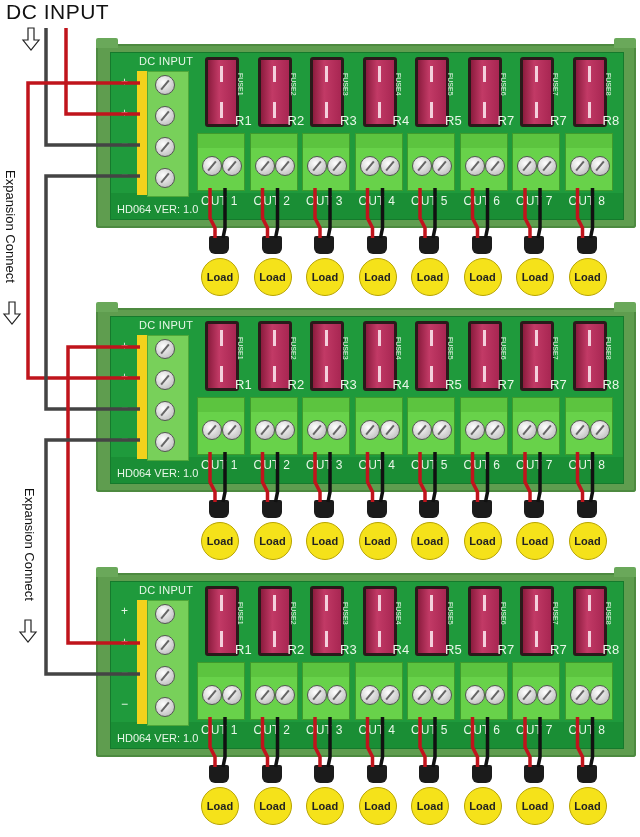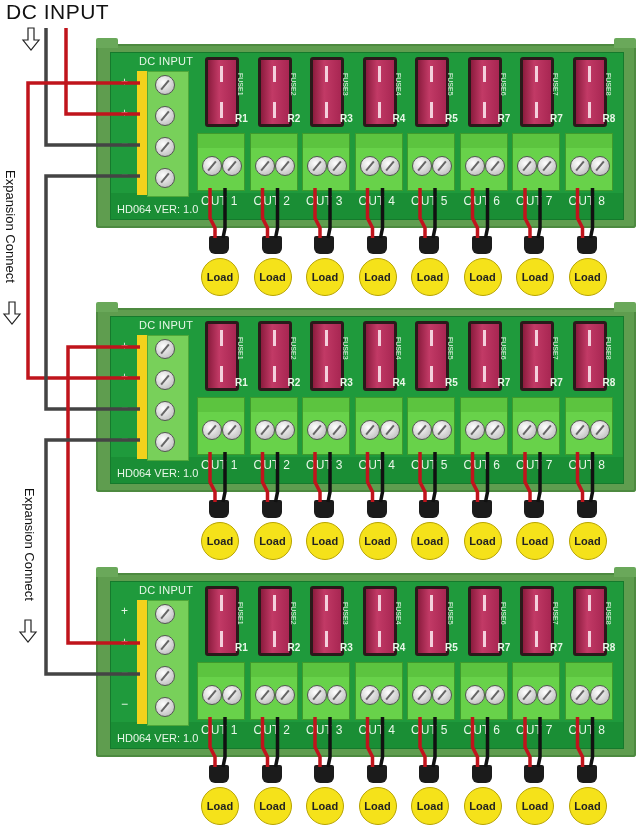--- a/index.html
+++ b/index.html
@@ -17,21 +17,21 @@
   .ver-label{position:absolute;left:6px;bottom:4px;color:#e8f7e8;font-size:11px;}
   .yellow{position:absolute;left:26px;top:18px;width:10px;height:124px;background:#f2d21c;}
   .in-term{position:absolute;left:36px;top:18px;width:40px;height:124px;background:#78d05a;border:1px solid #4fa83a;}
   .screw{position:absolute;width:18px;height:18px;border-radius:50%;background:radial-gradient(circle at 40% 35%,#fff,#c8c8c8 70%,#888);border:1px solid #555;}
   .screw::after{content:"";position:absolute;left:3px;top:8px;width:12px;height:2px;background:#666;transform:rotate(-50deg);}
   .pol{position:absolute;left:10px;color:#e8f7e8;font-size:12px;}
   .fuse{position:absolute;top:4px;width:28px;height:64px;background:linear-gradient(90deg,#8b1c3e,#c23a66 40%,#a82652);border:3px solid #2a1a1a;border-radius:3px;}
   .fuse::before{content:"";position:absolute;left:12px;top:6px;width:3px;height:16px;background:#f4d0dc;}
   .fuse::after{content:"";position:absolute;left:12px;bottom:6px;width:3px;height:16px;background:#f4d0dc;}
   .fuse-label{position:absolute;top:20px;color:#e8f7e8;font-size:7px;writing-mode:vertical-rl;}
-  .r-label{position:absolute;top:60px;color:#e8f7e8;font-size:10px;font-weight:bold;}
+  .r-label{position:absolute;top:60px;color:#e8f7e8;font-size:13px;}
   .out-term{position:absolute;top:80px;width:46px;height:56px;background:#68d24a;border:1px solid #3f9a2c;}
   .out-term .top{position:absolute;left:0;top:0;width:100%;height:14px;background:#5cc43f;}
   .out-label{position:absolute;top:141px;color:#e8f7e8;font-size:12px;letter-spacing:0.3px;}
   .load{position:absolute;width:36px;height:36px;border-radius:50%;background:#f5e21a;border:1px solid #b8a400;display:flex;align-items:center;justify-content:center;font-size:11px;font-weight:bold;color:#222;}
   .plug{position:absolute;width:20px;height:18px;background:#1b1b1b;border-radius:2px 2px 6px 6px;}
   svg.wires{position:absolute;left:0;top:0;width:640px;height:837px;pointer-events:none;}
 </style>
 </head>
 <body>
 

